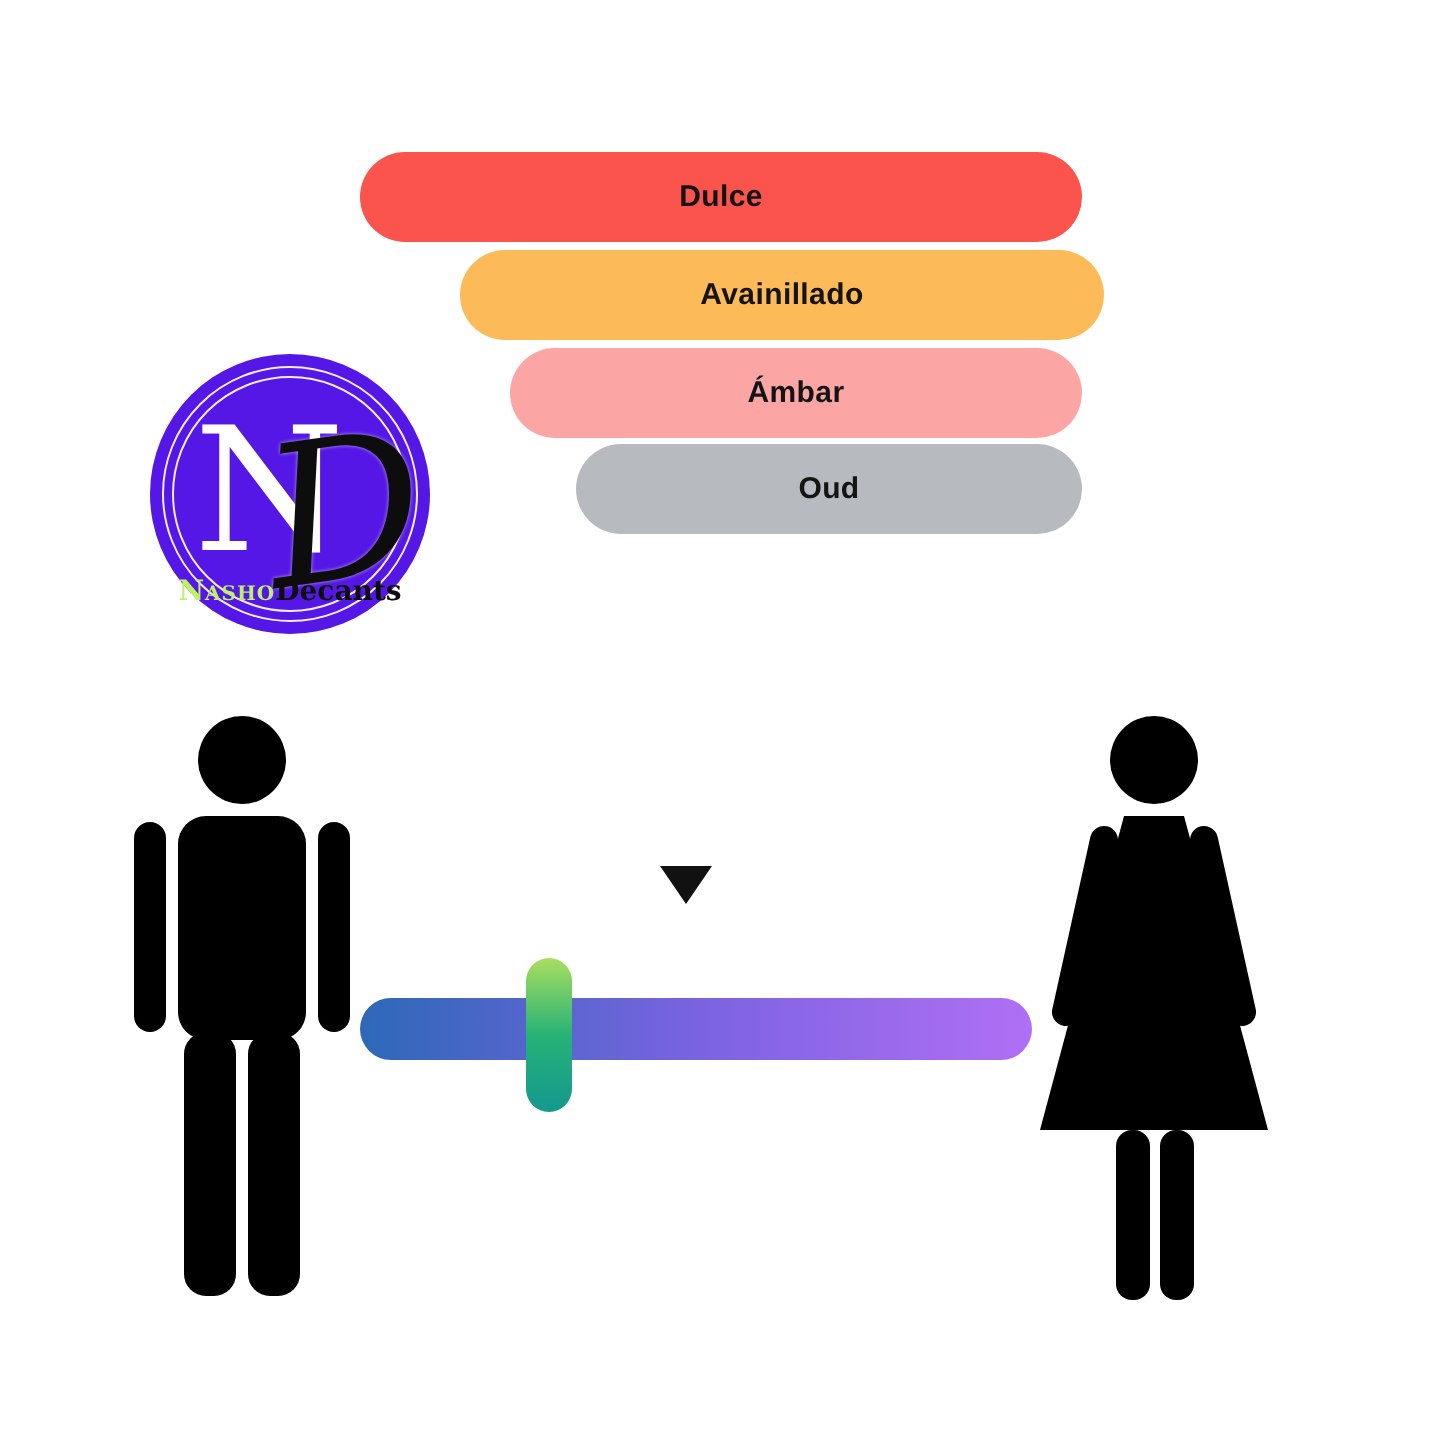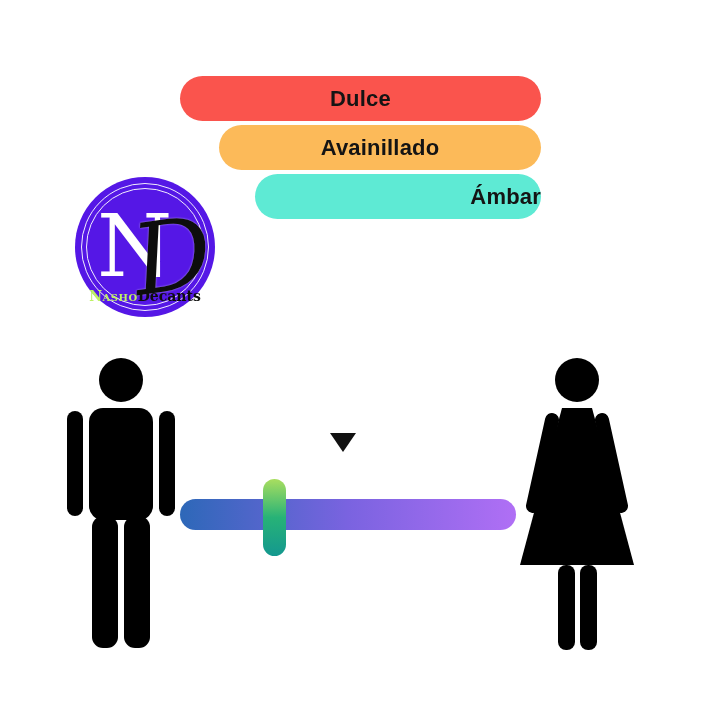--- a/index.html
+++ b/index.html
@@ -6,24 +6,24 @@
   #canvas{
     position:relative;width:719px;height:719px;background:#ffffff;overflow:hidden;
     font-family:"Liberation Sans",sans-serif;
   }
   
   .pill{
     position:absolute;height:45px;border-radius:23px;
     display:flex;align-items:center;justify-content:center;
   }
   .pill-label{
-    font-size:22px;font-weight:700;color:#141414;letter-spacing:.2px;
+    font-size:15px;font-weight:700;color:#141414;letter-spacing:.2px;
   }
   #pill-0{left:180px;top:76px;width:361px;}
-  #pill-1{left:219px;top:125px;width:322px;}
+  #pill-1{left:230px;top:125px;width:322px;}
   #pill-2{left:255px;top:174px;width:286px;}
   #pill-3{left:288px;top:222px;width:253px;}
   
   .logo{
     position:absolute;left:75px;top:177px;width:140px;height:140px;border-radius:50%;
   }
   .logo-ring{position:absolute;border-radius:50%;border:1.5px solid rgba(255,255,255,.92);}
   .ring-outer{inset:6px;}
   .ring-inner{inset:11px;}
   .logo-n{
@@ -66,22 +66,25 @@
 <body>
 
 <div id="canvas">
 
   <div class="pill" id="pill-0" style="background: rgb(250, 84, 77);">
     <span class="pill-label">Dulce</span>
   </div>
   <div class="pill" id="pill-1" style="background: rgb(252, 186, 89);">
     <span class="pill-label">Avainillado</span>
   </div>
-  <div class="pill" id="pill-2" style="background: #5eead4; justify-content: flex-end;">
+  <div class="pill" id="pill-2" style="background: #fca5a5;">
     <span class="pill-label">Ámbar</span>
+  </div>
+  <div class="pill" id="pill-3" style="background: rgb(183, 187, 192);">
+    <span class="pill-label">Oud</span>
   </div>
 
   <div class="logo" style="background: rgb(85, 23, 230);">
     <div class="logo-ring ring-outer"></div>
     <div class="logo-ring ring-inner"></div>
     <span class="logo-n">N</span>
     <span class="logo-d">D</span>
     <div class="logo-name">
       <span class="first">Nasho</span><span class="second">Decants</span>
     </div>

